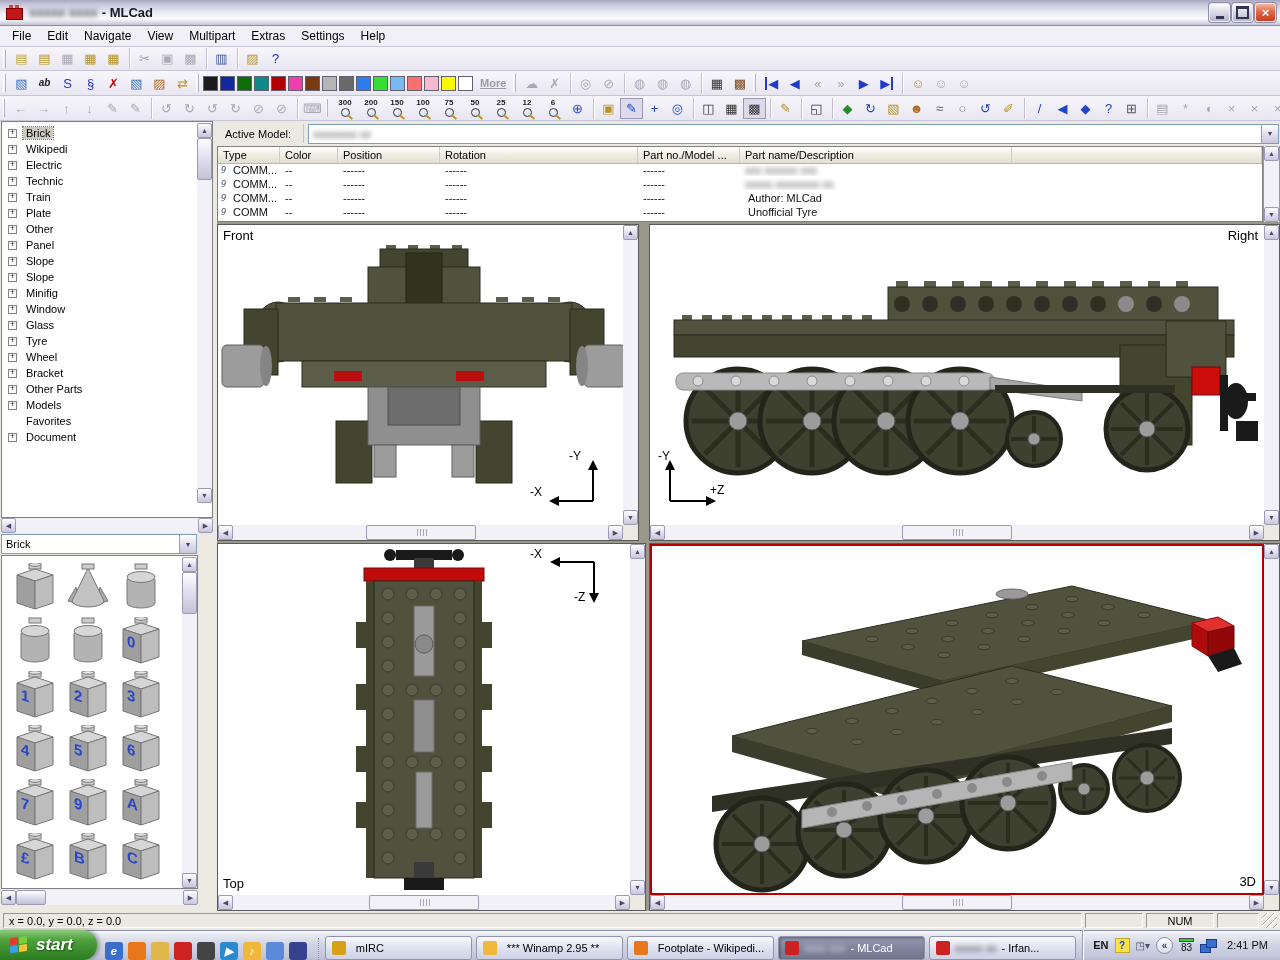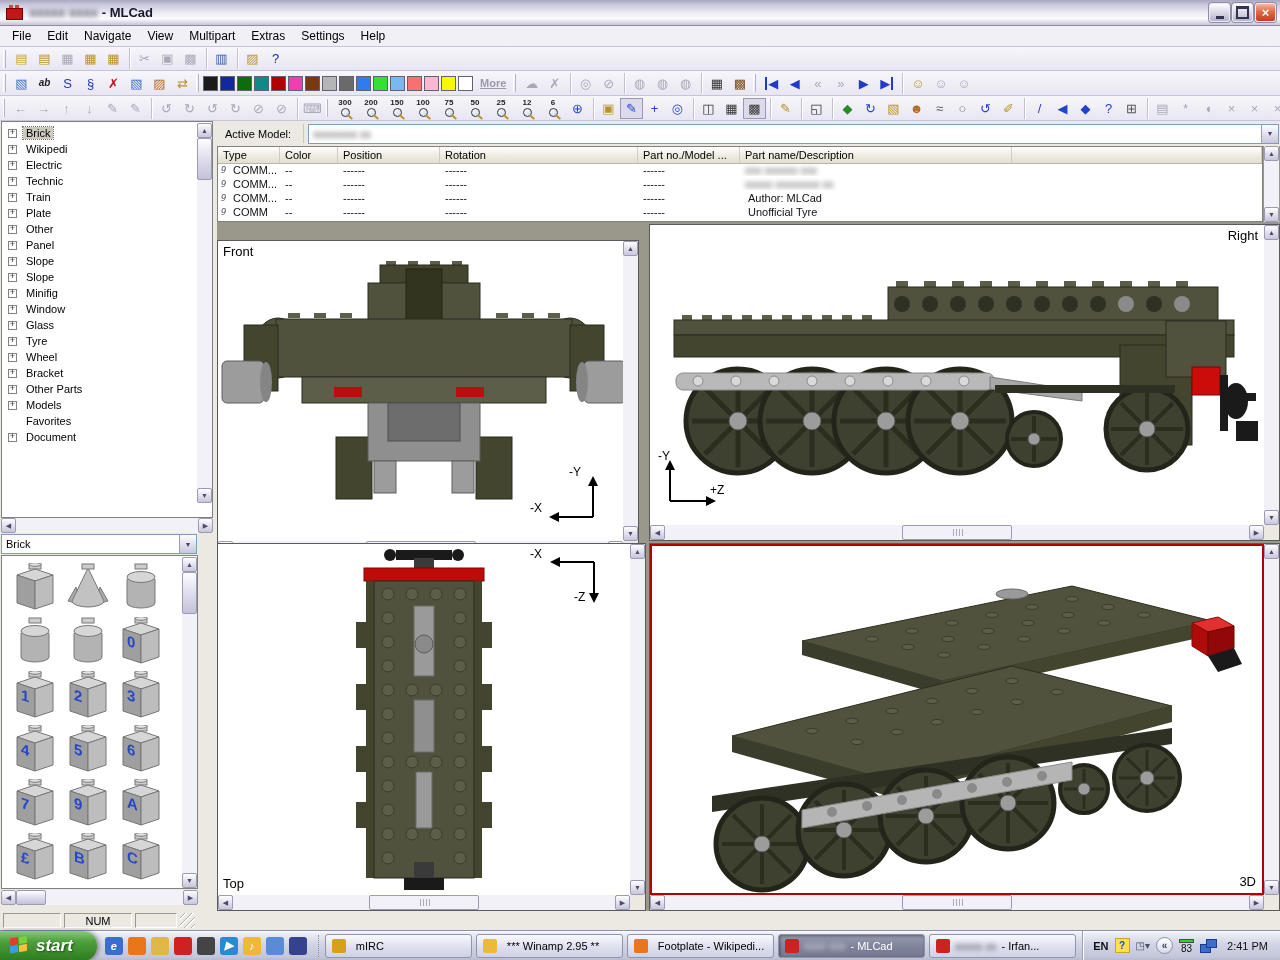--- a/index.html
+++ b/index.html
@@ -113,21 +113,21 @@
 .model-svg{display:block}
 
 
 .statusbar{position:absolute;left:0;top:911px;width:100%;height:19px;background:#ece9e2;display:flex;align-items:center;padding:1px 3px;gap:3px}
 .sb-pane{border:1px solid;border-color:#9a988a #ffffff #ffffff #9a988a;height:15px;font-size:11px;display:flex;align-items:center;padding:0 5px;color:#000}
 .pane-coords{flex:1}
 .pane-a{width:58px}.pane-num{width:68px;justify-content:center}.pane-b{width:42px}
 .grip{width:15px;height:15px;background:repeating-linear-gradient(135deg,transparent 0 3px,#b0ae9e 3px 4px,#fff 4px 5px)}
 
 
-.taskbar{position:absolute;left:0;top:930px;width:100%;height:30px;display:flex;align-items:center;
+.taskbar{position:absolute;left:0;top:930px;width:100%;height:30px;display:flex;align-items:flex-end;
  background:linear-gradient(180deg,#fdfdfe 0,#eceef5 8%,#d2d5e4 45%,#c3c6da 90%,#b8bbd0 100%);border-top:1px solid #8a90aa}
 .start-btn{height:30px;padding:0 24px 0 10px;border-radius:0 14px 14px 0;border:none;display:flex;align-items:center;gap:7px;color:#fff;font-weight:bold;font-style:italic;font-size:17px;text-shadow:1px 1px 2px #1c4f14;
  background:linear-gradient(180deg,#8cc97c 0,#4da03c 35%,#368628 80%,#2d7a20 100%);box-shadow:2px 0 4px rgba(0,0,0,.35)}
 .win-flag{width:19px;height:17px;display:grid;grid-template-columns:8px 8px;grid-template-rows:7px 7px;gap:1px;transform:skewY(-8deg)}
 .win-flag i{border-radius:1px}
 .win-flag i:nth-child(1){background:#e23d2c}.win-flag i:nth-child(2){background:#7ad03a}
 .win-flag i:nth-child(3){background:#3aa0e2}.win-flag i:nth-child(4){background:#f2c437}
 .ql{display:flex;align-items:center;gap:5px;padding:0 8px}
 .ql-icon{width:18px;height:18px;border-radius:3px;border:none;color:#fff;font-size:11px;font-weight:bold;font-style:italic;display:flex;align-items:center;justify-content:center;padding:0}
 .tb-divider{width:4px;height:22px;border-left:1px dotted #8a90aa;margin:0 3px}
@@ -989,21 +989,21 @@
           </span>
         </div>
       </div>
   </div>
   <div class="sb sb-v table-vsb">
     <button class="sb-btn up"></button>
     <span class="sb-track"></span>
     <button class="sb-btn down"></button>
   </div>
 
-  <div class="vp" style="left:217px;top:240px;width:422px;height:317px">
+  <div class="vp" style="left:217px;top:224px;width:422px;height:317px">
     <div class="vp-canvas">
       <span class="vp-label" style="left:5px;top:3px">Front</span>
       <svg class="model-svg" width="412" height="300" viewBox="0 0 412 300">
         <rect x="168" y="20" width="10" height="5" fill="#5c5e49"></rect>
           <rect x="190" y="20" width="10" height="5" fill="#5c5e49"></rect>
           <rect x="212" y="20" width="10" height="5" fill="#5c5e49"></rect>
           <rect x="234" y="20" width="10" height="5" fill="#5c5e49"></rect>
         <rect x="162" y="24" width="88" height="20" fill="#43452f" stroke="#2b2d1e"></rect>
         <rect x="150" y="42" width="112" height="38" fill="#50523e" stroke="#2b2d1e"></rect>
         <rect x="188" y="28" width="36" height="52" fill="#32341f" stroke="#22240f"></rect>
@@ -1408,20 +1408,21 @@
     <div class="sb sb-h sbh">
       <button class="sb-btn lt"></button>
         <span class="sb-track">
           <span class="sb-thumb h"></span>
         </span>
         <button class="sb-btn rt"></button>
     </div>
   </div>
 
   <div class="statusbar">
+    <span class="sb-pane pane-coords">x = 0.0, y = 0.0, z = 0.0</span>
     <span class="sb-pane pane-a"></span>
     <span class="sb-pane pane-num">NUM</span>
     <span class="sb-pane pane-b"></span>
     <span class="grip"></span>
   </div>
 
   <div class="taskbar">
     <button class="start-btn">
       <span class="win-flag">
           <i></i>

